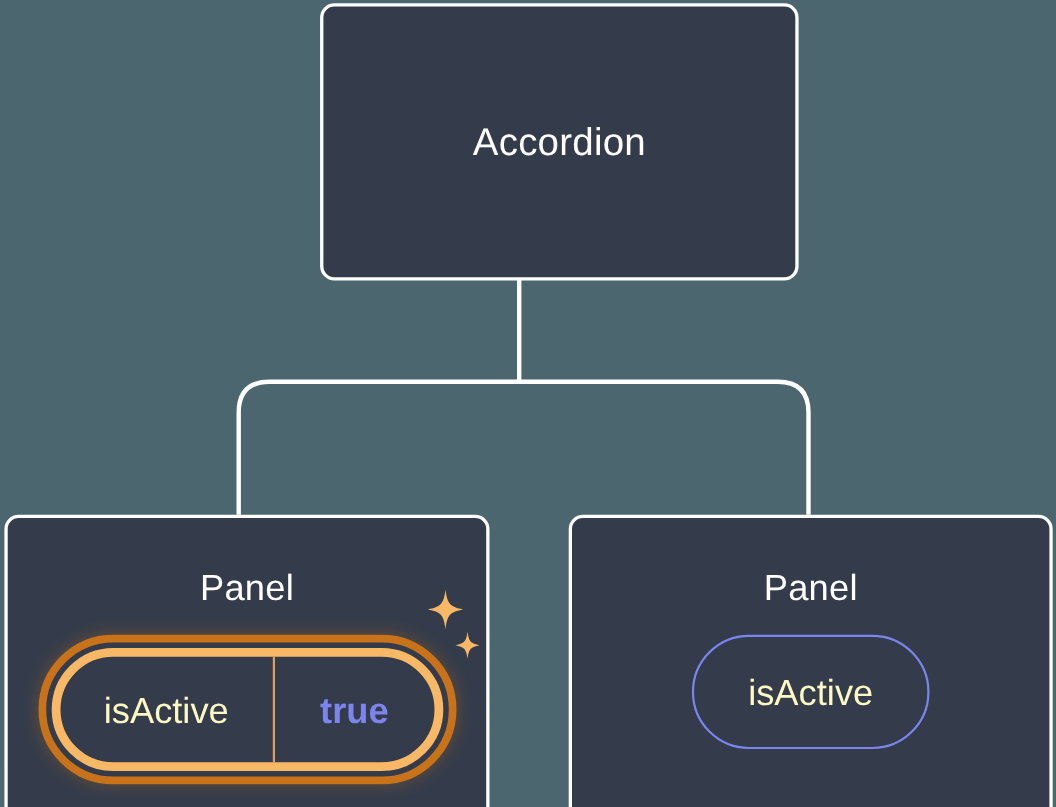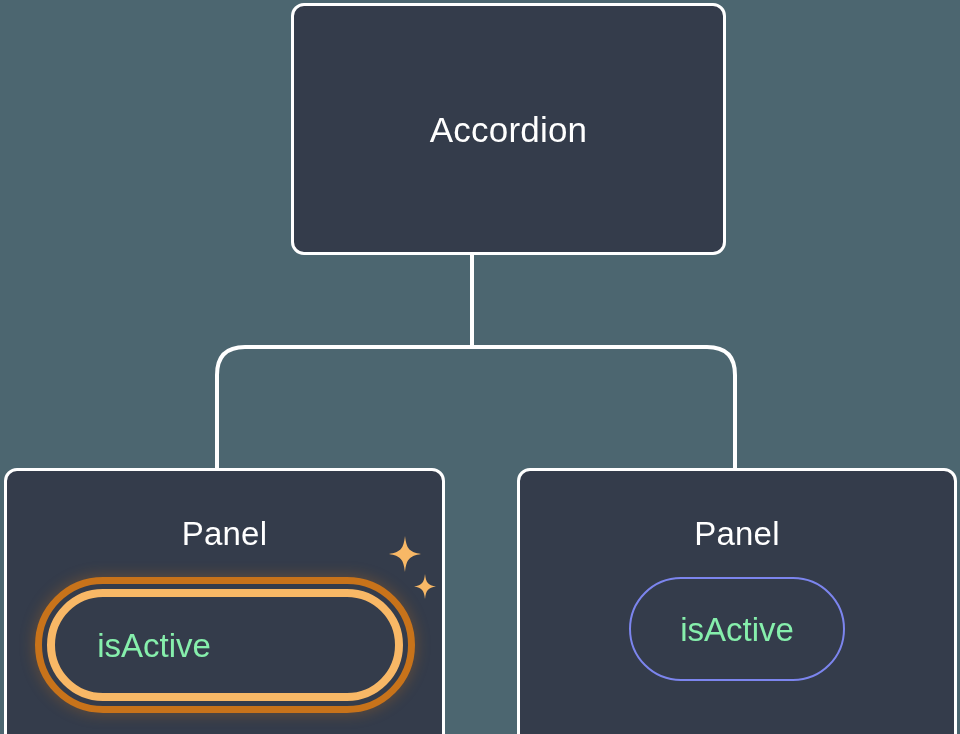--- a/index.html
+++ b/index.html
@@ -96,21 +96,21 @@
     align-items: stretch;
     border: 2px solid #7c85ee;
     border-radius: 999px;
     height: 104px;
     background: transparent;
   }
   .pill-key, .pill-val {
     display: flex;
     align-items: center;
     justify-content: center;
-    color: #86efac;
+    color: #fef9c3;
     font-size: 33px;
     line-height: 1;
     white-space: nowrap;
     box-sizing: border-box;
   }
   .pill-key {
     width: 212px;
   }
   .pill-val {
     width: 149px;
@@ -178,20 +178,21 @@
     <div class="node-title">Accordion</div>
   </div>
 
   <div class="node panel-node" id="node-panel-left">
     <div class="node-title">Panel</div>
 
     <div class="pill-wrap">
       <div class="pill-hl-outer">
         <div class="pill-hl-inner">
           <div class="pill-key">isActive</div>
+          <div class="pill-val">true</div>
         </div>
       </div>
     </div>
   </div>
 
   <div class="node panel-node" id="node-panel-right">
     <div class="node-title">Panel</div>
 
     <div class="pill-wrap">
       <div class="pill">

